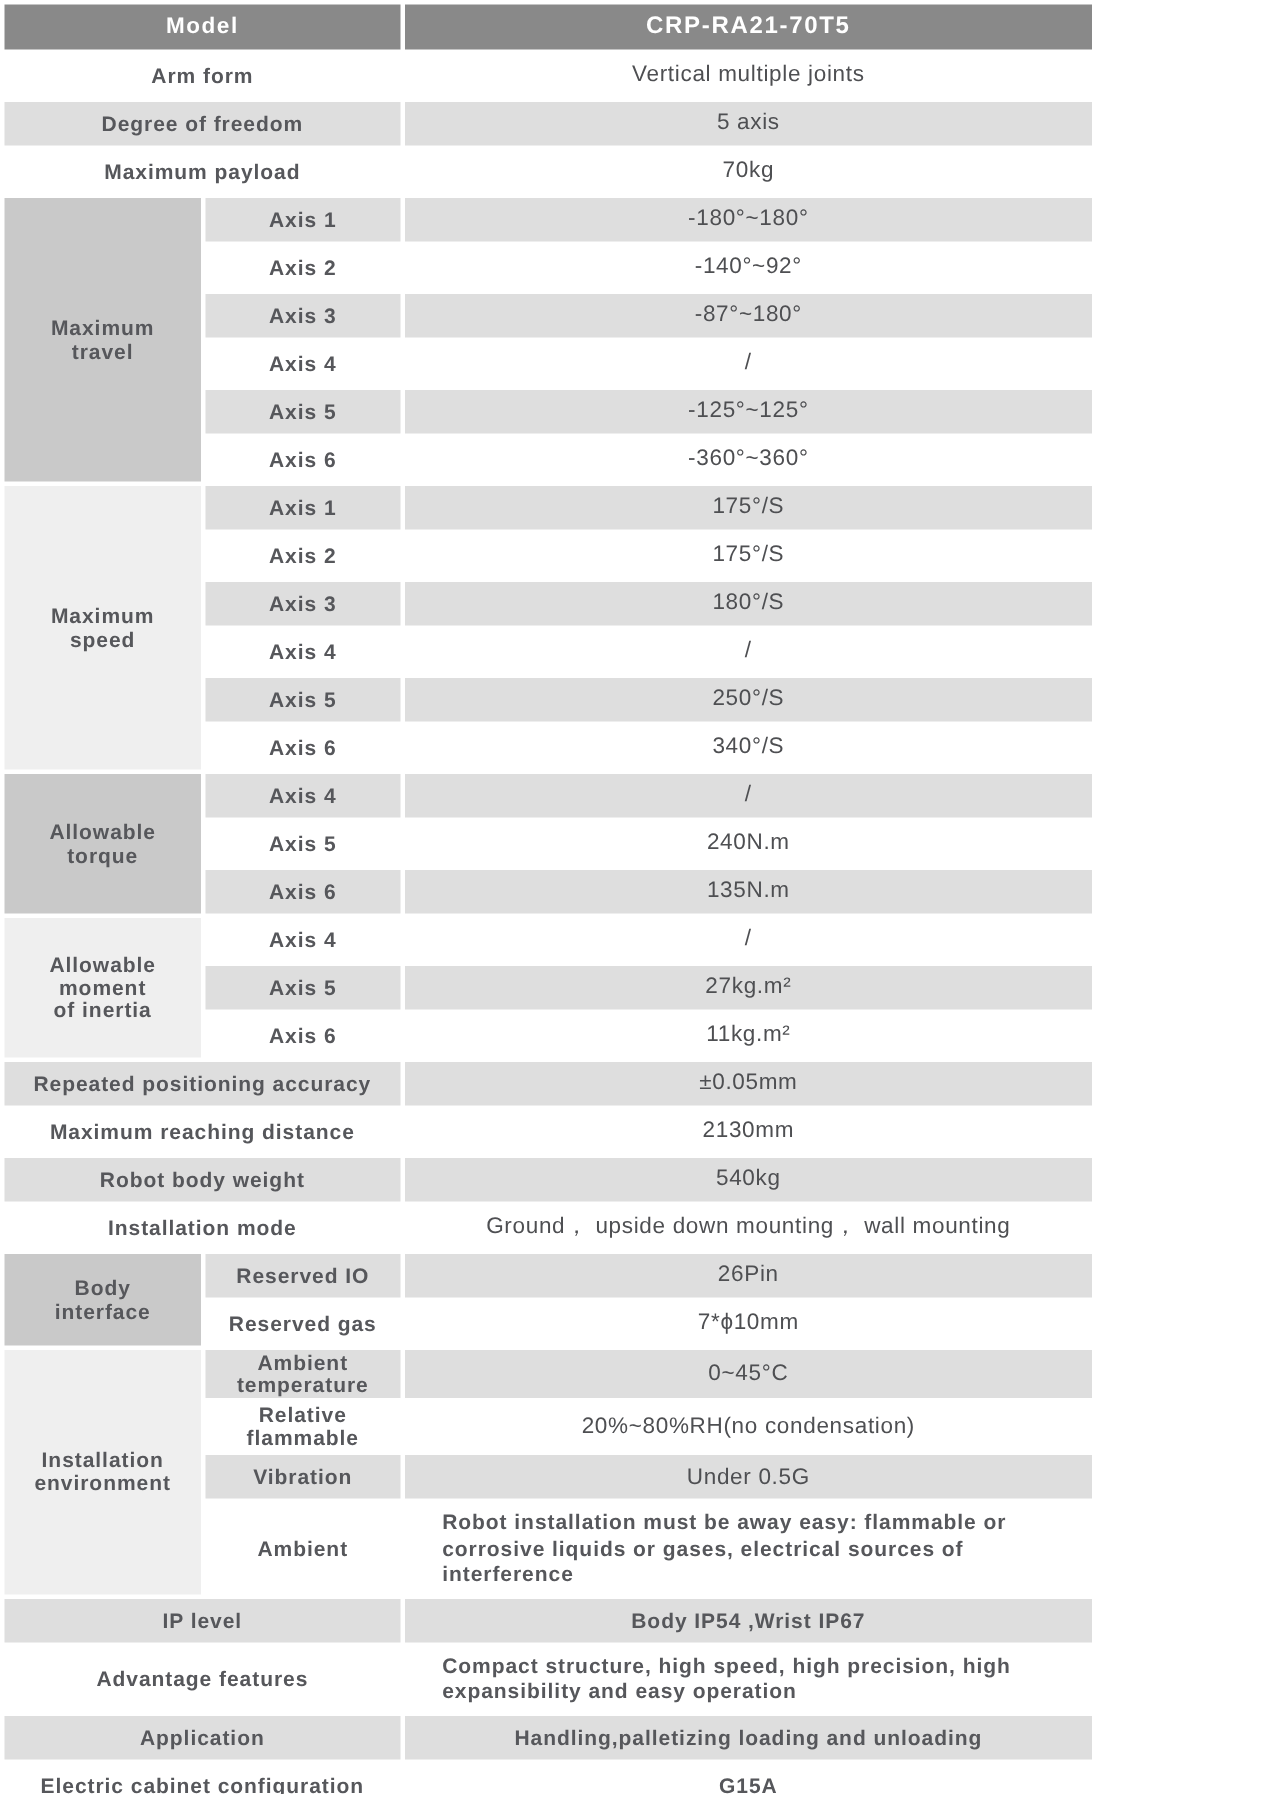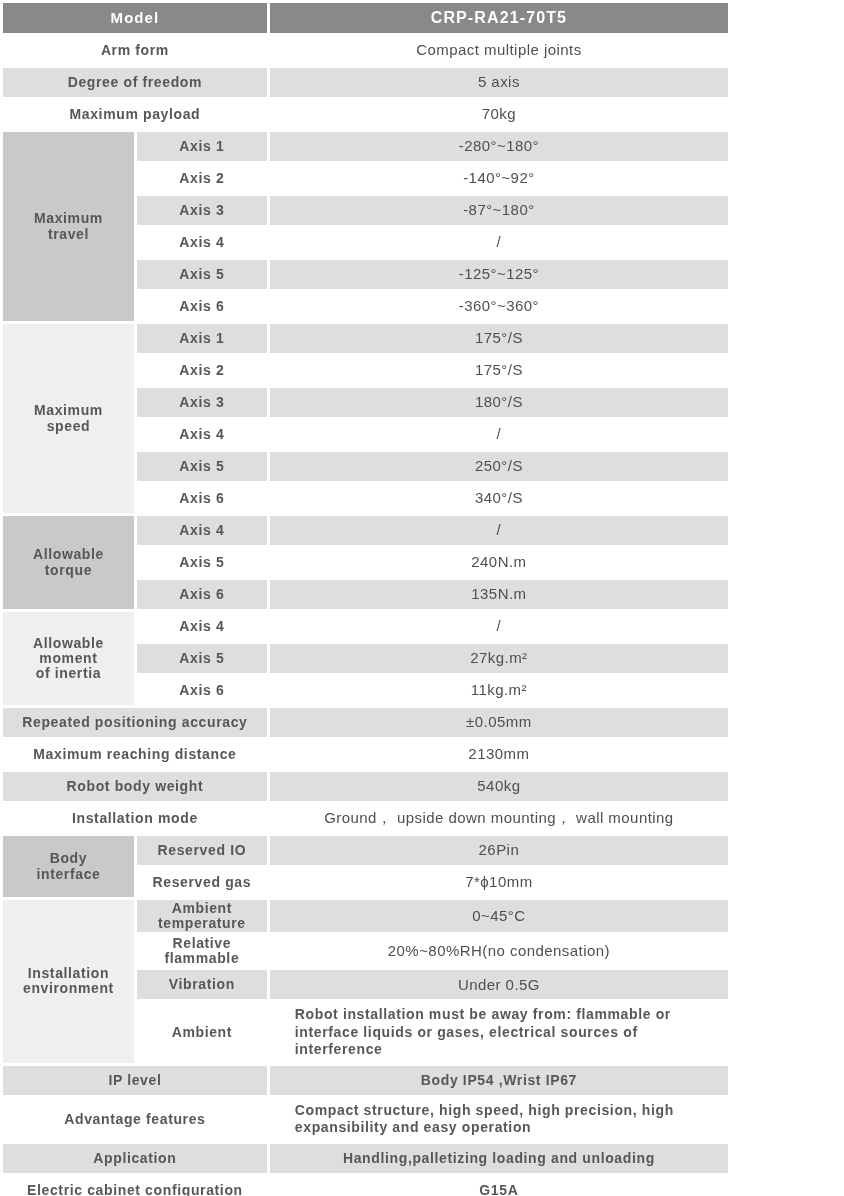--- a/index.html
+++ b/index.html
@@ -85,35 +85,35 @@
       <col class="c2">
       <col class="c3">
   </colgroup>
   <tbody id="spec-body">
       <tr>
         <td class="cell head-cell lab" colspan="2">Model</td>
         <td class="cell head-cell val">CRP-RA21-70T5</td>
       </tr>
       <tr>
         <td class="cell lab" colspan="2">Arm form</td>
-        <td class="cell val">Compact multiple joints</td>
+        <td class="cell val">Vertical multiple joints</td>
       </tr>
       <tr>
         <td class="cell lab shaded" colspan="2">Degree of freedom</td>
         <td class="cell val shaded">5 axis</td>
       </tr>
       <tr>
         <td class="cell lab" colspan="2">Maximum payload</td>
         <td class="cell val">70kg</td>
       </tr>
       <tr>
         <td class="cell group-cell group-dark" rowspan="6">Maximum
 travel</td>
         <td class="cell sub shaded">Axis 1</td>
-        <td class="cell val shaded">-280°~180°</td>
+        <td class="cell val shaded">-180°~180°</td>
       </tr>
       <tr>
         <td class="cell sub">Axis 2</td>
         <td class="cell val">-140°~92°</td>
       </tr>
       <tr>
         <td class="cell sub shaded">Axis 3</td>
         <td class="cell val shaded">-87°~180°</td>
       </tr>
       <tr>
@@ -220,21 +220,21 @@
         <td class="cell sub">Relative
 flammable</td>
         <td class="cell val">20%~80%RH(no condensation)</td>
       </tr>
       <tr>
         <td class="cell sub shaded">Vibration</td>
         <td class="cell val shaded">Under 0.5G</td>
       </tr>
       <tr>
         <td class="cell sub">Ambient</td>
-        <td class="cell val strong left">Robot installation must be away from: flammable or interface liquids or gases, electrical sources of interference</td>
+        <td class="cell val strong left">Robot installation must be away easy: flammable or corrosive liquids or gases, electrical sources of interference</td>
       </tr>
       <tr>
         <td class="cell lab shaded" colspan="2">IP level</td>
         <td class="cell val shaded strong">Body IP54 ,Wrist IP67</td>
       </tr>
       <tr>
         <td class="cell lab" colspan="2">Advantage features</td>
         <td class="cell val strong left">Compact structure, high speed, high precision, high expansibility and easy operation</td>
       </tr>
       <tr>

